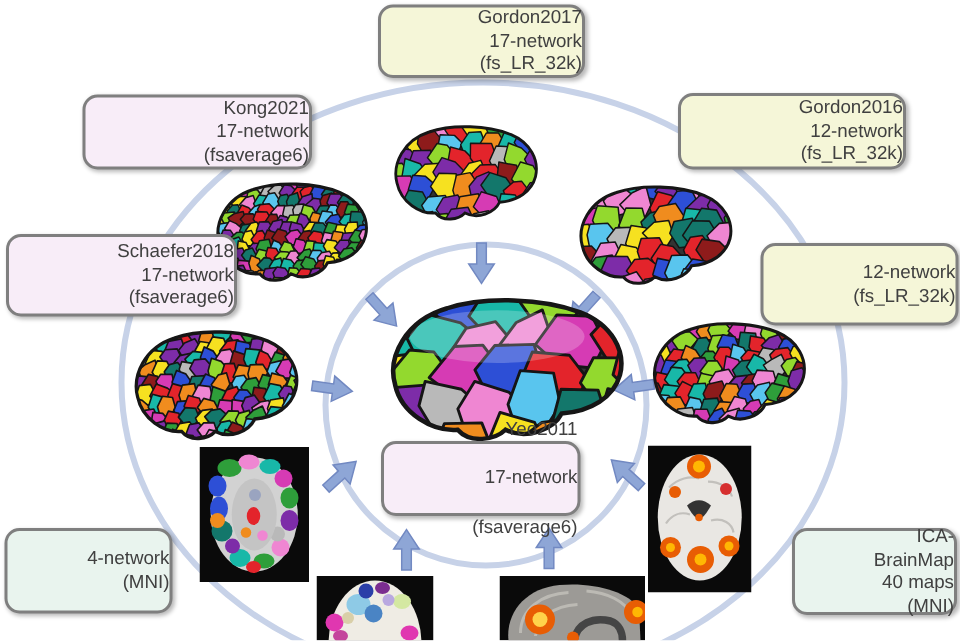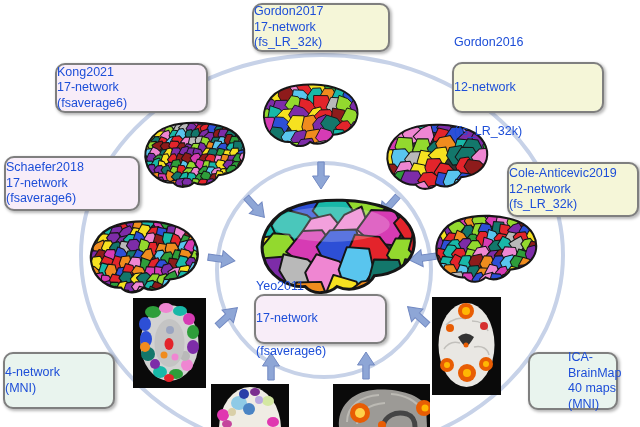--- a/index.html
+++ b/index.html
@@ -5,21 +5,21 @@
   html,body{margin:0;padding:0;background:#ffffff;}
   body{width:640px;height:427px;overflow:hidden;font-family:"Liberation Sans",sans-serif;}
   .stage{position:relative;width:640px;height:427px;background:#fff;}
   .rings-svg{position:absolute;left:0;top:0;width:640px;height:427px;}
   .ring{fill:none;stroke:var(--ring,#c7d2e8);stroke-width:4;}
   .arrow{fill:var(--arrow-fill,#8ea6d6);stroke:var(--arrow-edge,#7289c2);stroke-width:1;}
   .box{
     position:absolute;box-sizing:border-box;
     border:2px solid var(--box-border,#7f7f7f);border-radius:10px;
     display:flex;flex-direction:column;justify-content:center;
-    text-align:left;font-size:12.5px;line-height:15.5px;color:#1d4ed8;
+    text-align:right;font-size:12.5px;line-height:15.5px;color:#404040;
     box-shadow:1.5px 1.5px 3px rgba(0,0,0,.28);
     z-index:5;
   }
   .img{position:absolute;z-index:3;}
   .img svg{display:block;width:100%;height:100%;}
 </style>
 </head>
 <body>
 
 <div class="stage">
@@ -1035,44 +1035,43 @@
     <div>17-network</div>
     <div>(fs_LR_32k)</div>
   </div>
 
   <div class="box" style="left: 55px; top: 63px; width: 153px; height: 50px; background: rgb(248, 237, 248);">
     <div>Kong2021</div>
     <div>17-network</div>
     <div>(fsaverage6)</div>
   </div>
 
-  <div class="box" style="left: 452px; top: 62px; width: 152px; height: 51px; background: rgb(245, 246, 216); gap: 29px;">
+  <div class="box" style="left: 452px; top: 62px; width: 152px; height: 51px; background: rgb(245, 246, 216);">
     <div>Gordon2016</div>
     <div>12-network</div>
     <div>(fs_LR_32k)</div>
   </div>
 
-  <div class="box" style="left: 4px; top: 156px; width: 136px; height: 55px; background: rgb(248, 237, 248);">
+  <div class="box" style="left: 4px; top: 156px; width: 154px; height: 55px; background: rgb(248, 237, 248);">
     <div>Schaefer2018</div>
     <div>17-network</div>
     <div>(fsaverage6)</div>
   </div>
 
   <div class="box" style="left: 507px; top: 162px; width: 132px; height: 55px; background: rgb(245, 246, 216);">
-    <div>Cole-Anticevic2019</div>
     <div>12-network</div>
     <div>(fs_LR_32k)</div>
   </div>
 
   <div class="box" style="left: 3px; top: 352px; width: 112px; height: 57px; background: rgb(233, 244, 238);">
     <div>4-network</div>
     <div>(MNI)</div>
   </div>
 
-  <div class="box" style="left: 528px; top: 352px; width: 90px; height: 58px; background: rgb(233, 244, 238); padding-left: 38px;">
+  <div class="box" style="left: 528px; top: 352px; width: 110px; height: 58px; background: rgb(233, 244, 238); padding-left: 38px;">
     <div>ICA-BrainMap</div>
     <div>40 maps</div>
     <div>(MNI)</div>
   </div>
 
   <div class="box" style="left: 254px; top: 294px; width: 133px; height: 50px; background: rgb(248, 237, 248); gap: 17px;">
     <div>Yeo2011</div>
     <div>17-network</div>
     <div>(fsaverage6)</div>
   </div>

